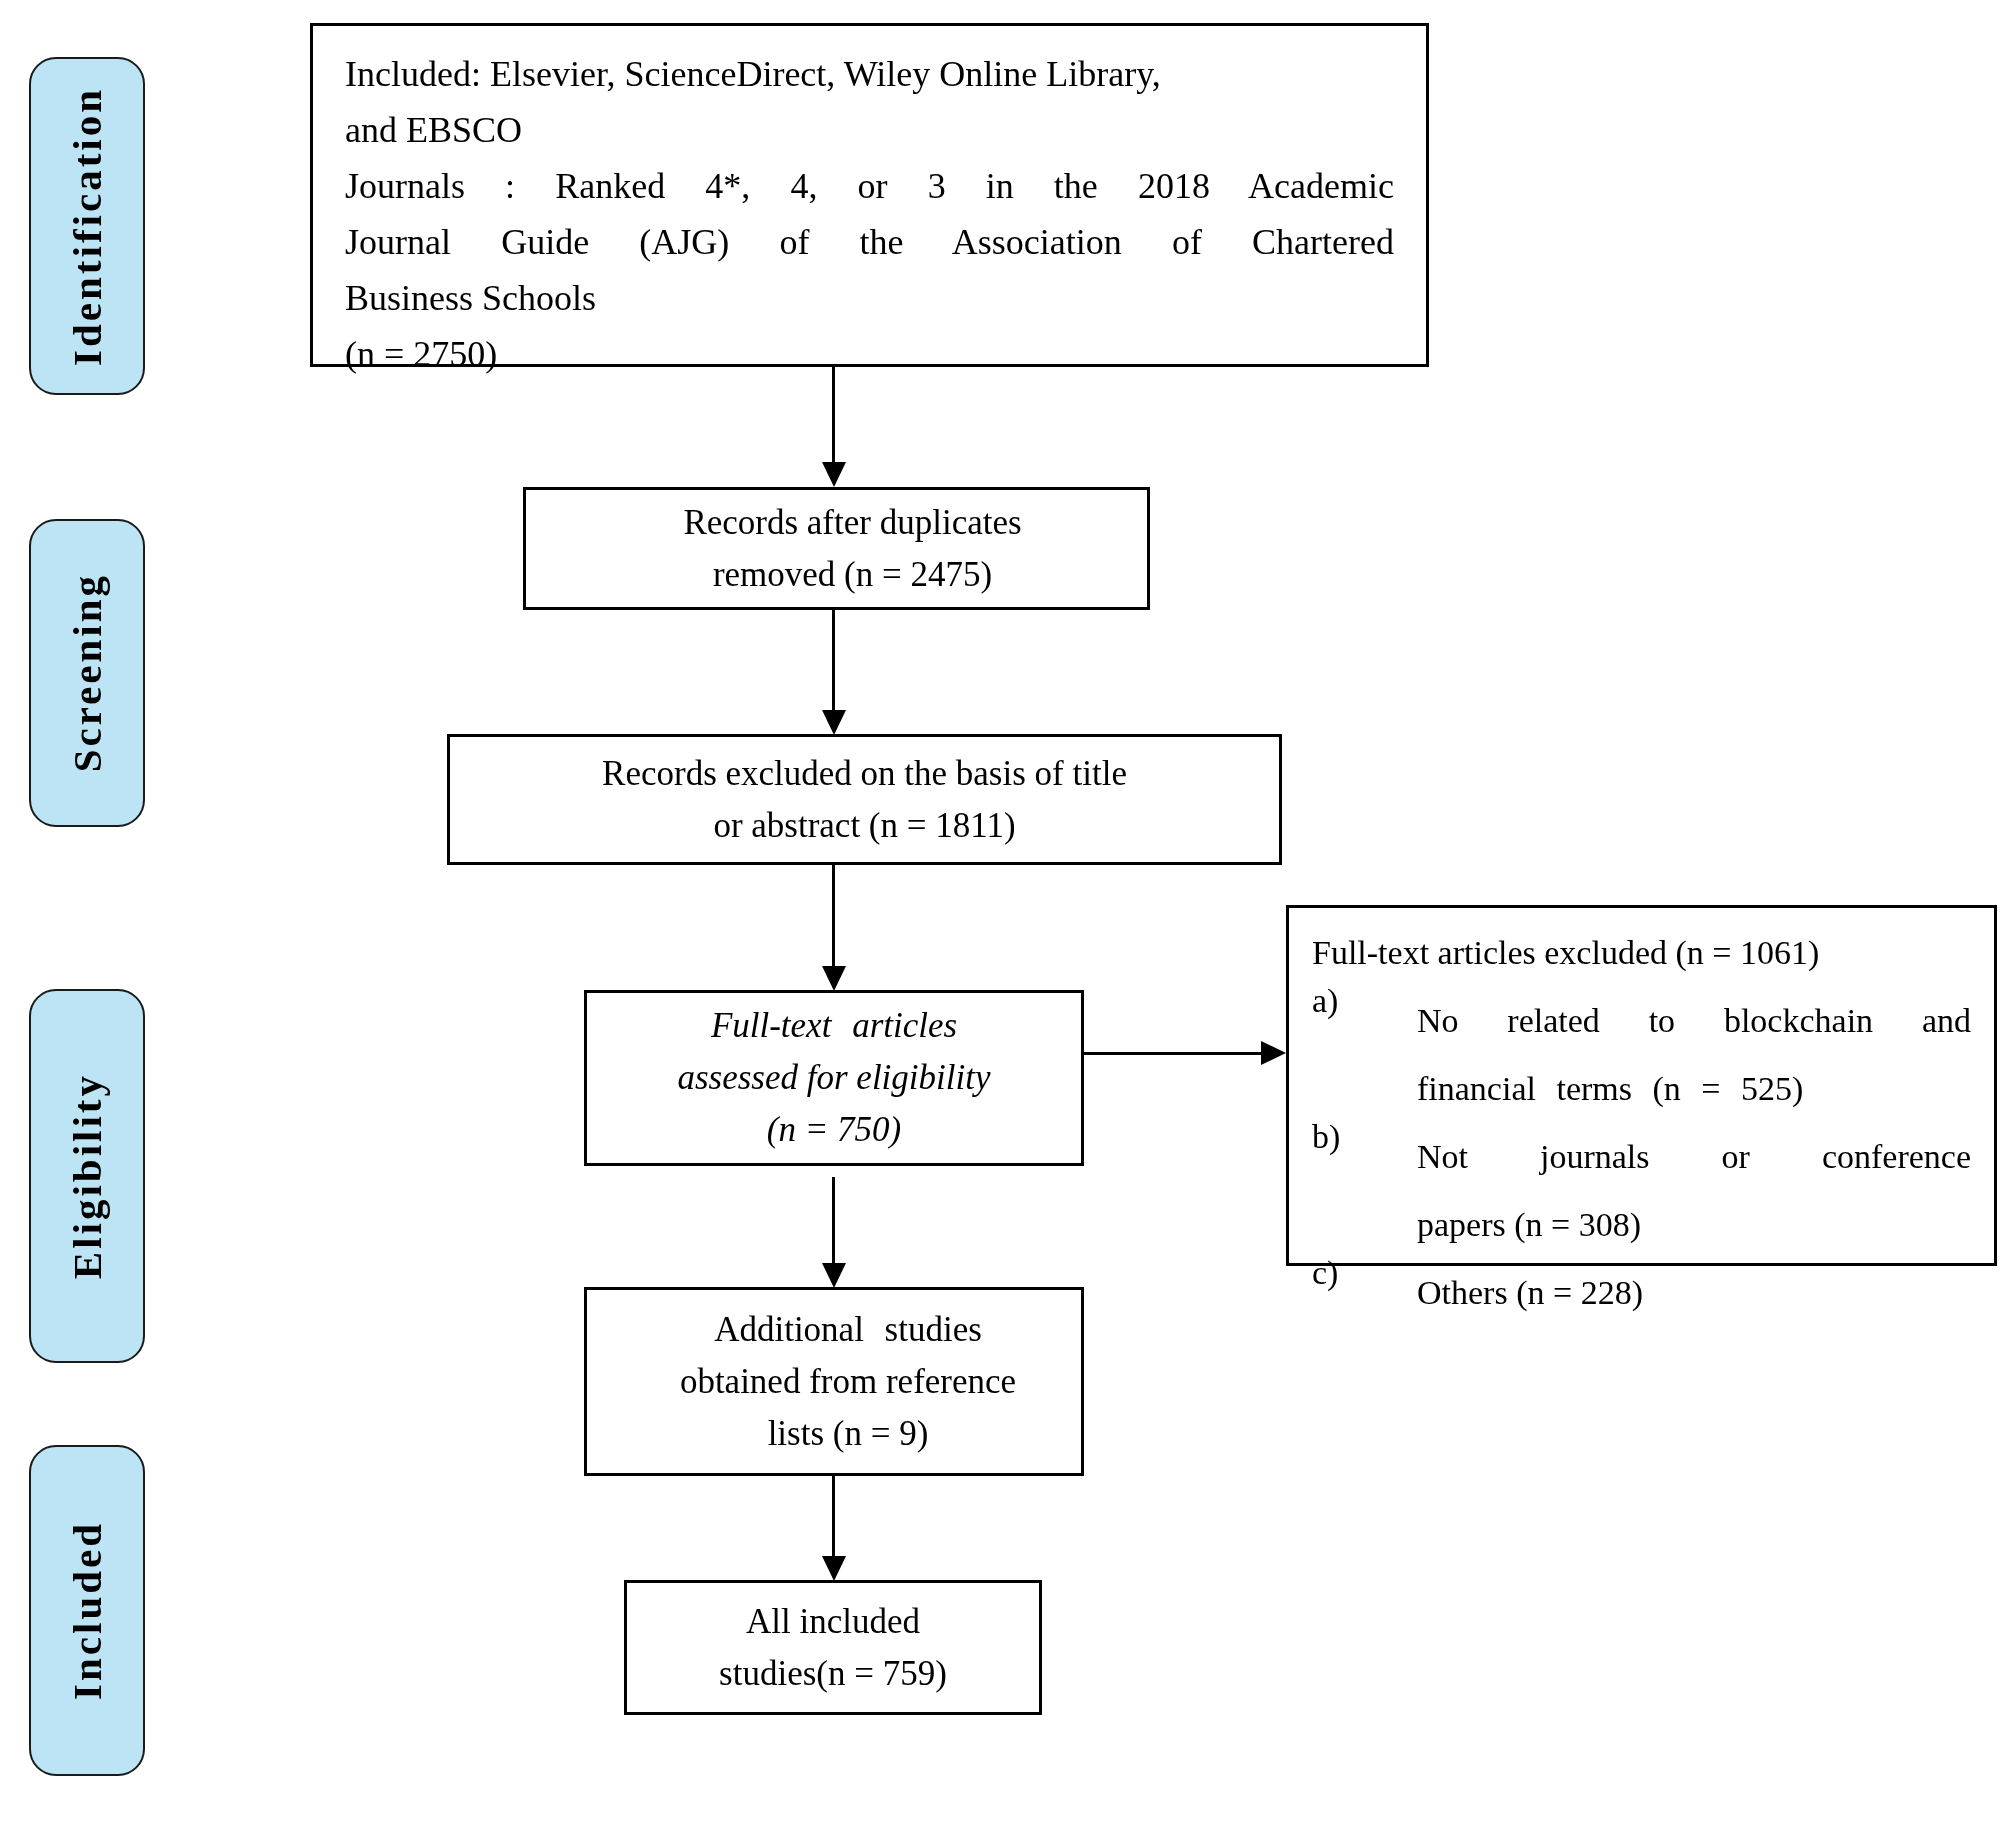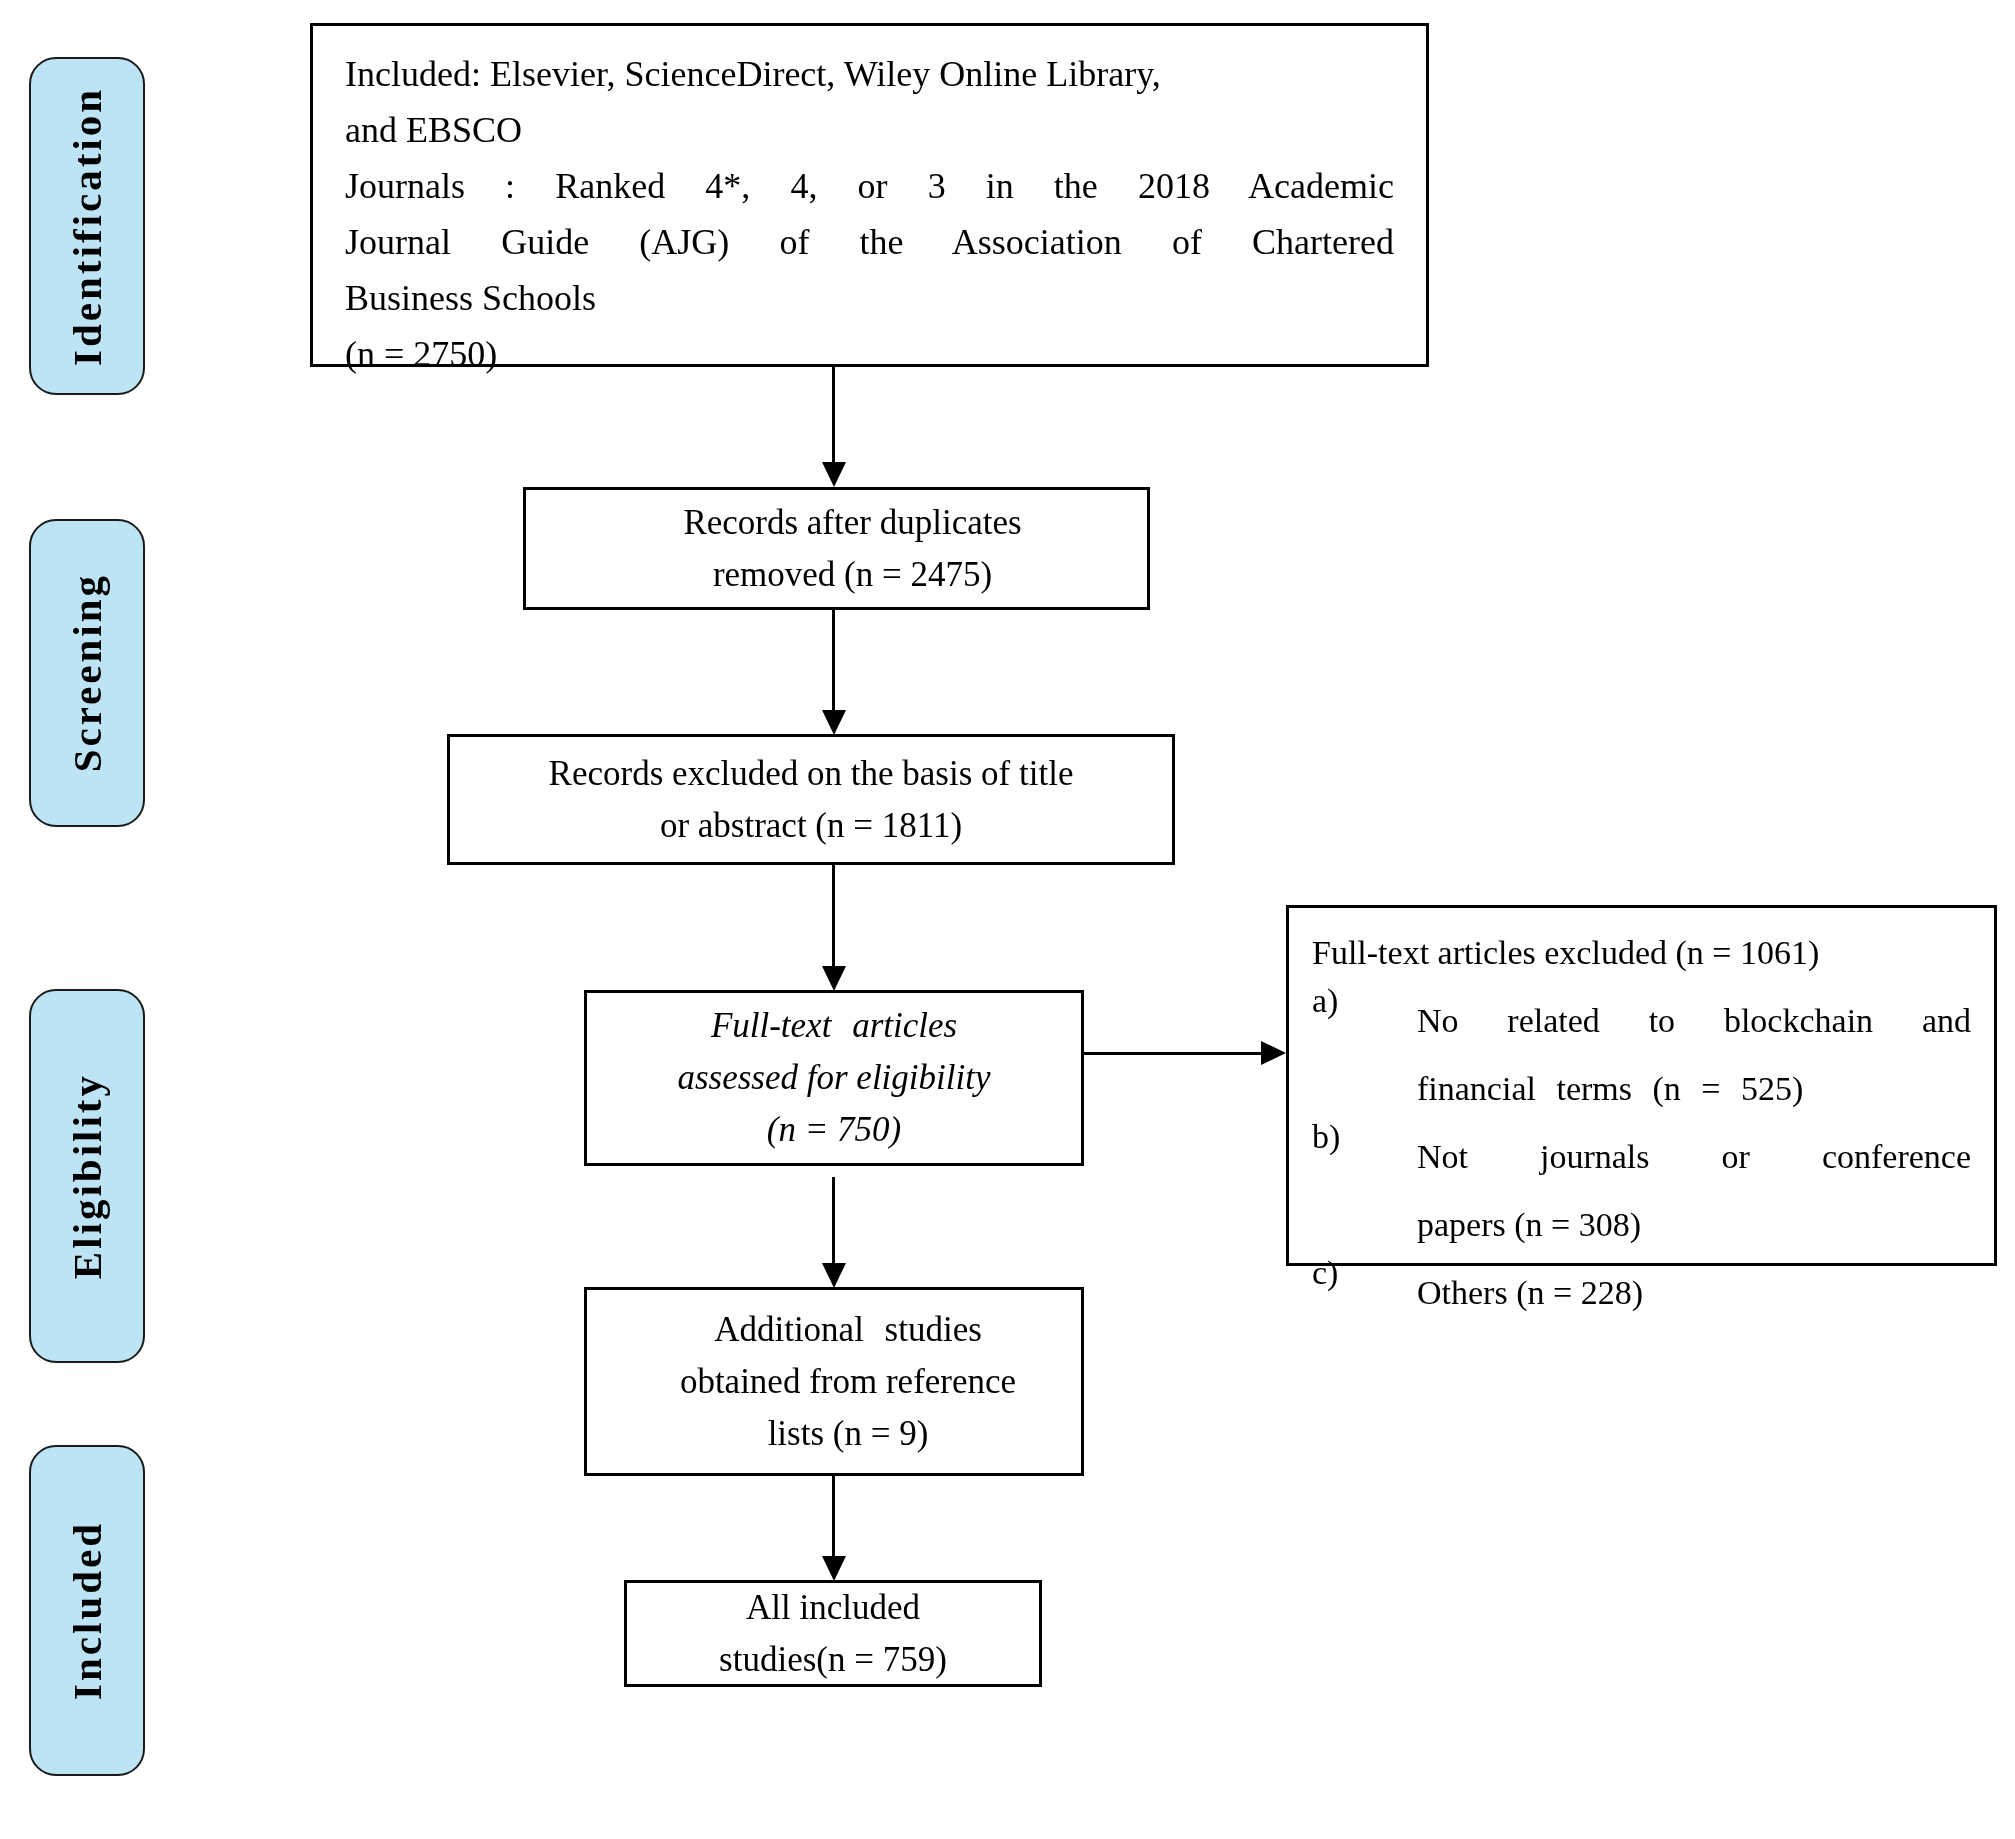--- a/index.html
+++ b/index.html
@@ -122,21 +122,21 @@
   <div class="head-down" style="left:822px; top:462px;"></div>
 
   <div class="fbox centerbox" style="left:523px; top:487px; width:627px; height:123px;padding-left:32px;">
     <div class="line">Records after duplicates</div>
     <div class="line">removed (n = 2475)</div>
   </div>
 
   <div class="vline" style="left:832px; top:610px; height:100px;"></div>
   <div class="head-down" style="left:822px; top:710px;"></div>
 
-  <div class="fbox centerbox" style="left:447px; top:734px; width:728px; height:131px;">
+  <div class="fbox centerbox" style="left:447px; top:734px; width:835px; height:131px;">
     <div class="line">Records excluded on the basis of title</div>
     <div class="line">or abstract (n = 1811)</div>
   </div>
 
   <div class="vline" style="left:832px; top:865px; height:101px;"></div>
   <div class="head-down" style="left:822px; top:966px;"></div>
 
   <div class="fbox centerbox" style="left:584px; top:990px; width:500px; height:176px;font-style:italic;">
     <div class="line wide">Full-text articles</div>
     <div class="line">assessed for eligibility</div>
@@ -175,19 +175,19 @@
 
   <div class="fbox centerbox" style="left:584px; top:1287px; width:500px; height:189px;padding-left:28px;">
     <div class="line wide">Additional studies</div>
     <div class="line">obtained from reference</div>
     <div class="line">lists (n = 9)</div>
   </div>
 
   <div class="vline" style="left:832px; top:1476px; height:80px;"></div>
   <div class="head-down" style="left:822px; top:1556px;"></div>
 
-  <div class="fbox centerbox" style="left:624px; top:1580px; width:418px; height:107px;">
+  <div class="fbox centerbox" style="left:624px; top:1580px; width:418px; height:135px;">
     <div class="line">All included</div>
     <div class="line">studies(n = 759)</div>
   </div>
 
 </div>
 
 
 </body></html>

